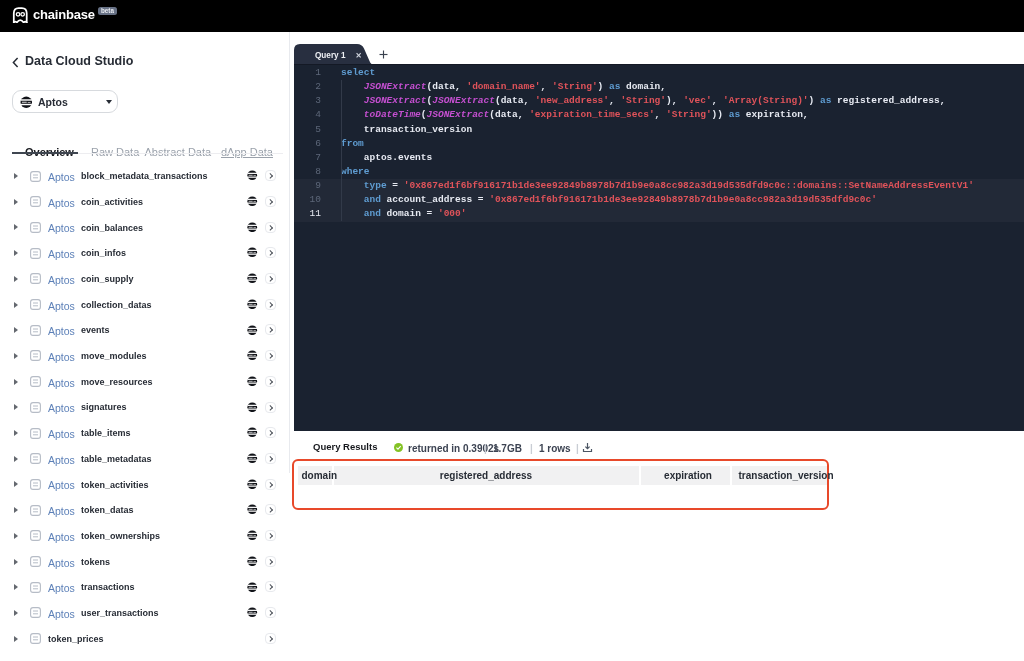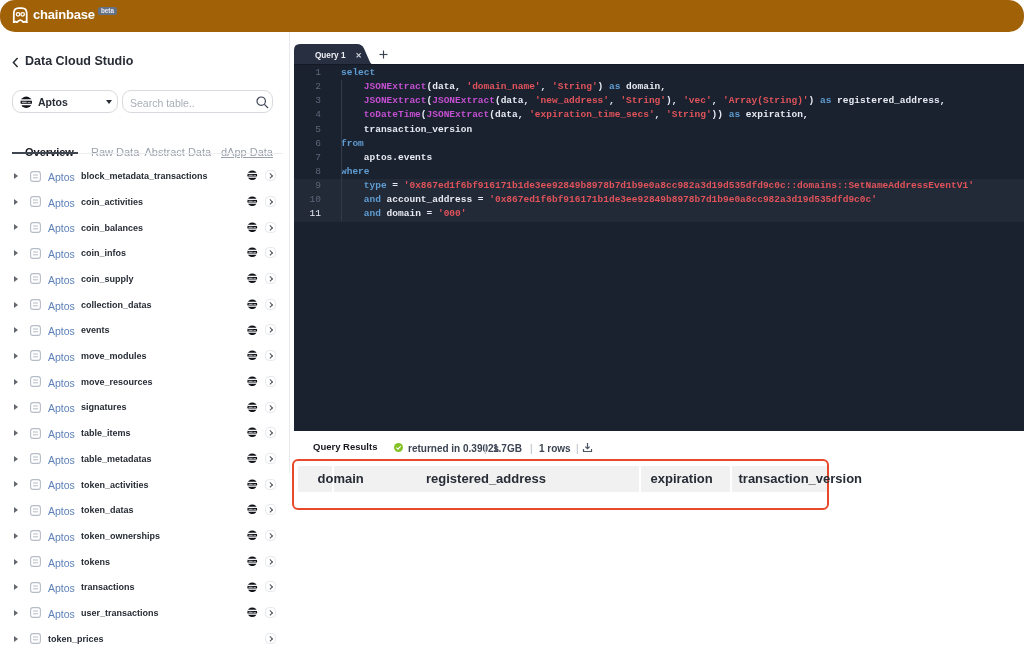--- a/index.html
+++ b/index.html
@@ -1,19 +1,19 @@
 <!DOCTYPE html>
 <html><head>
 <meta charset="utf-8">
 <style>
 * { margin:0; padding:0; box-sizing:border-box; }
 html,body { width:1024px; height:661px; background:#fff; font-family:"Liberation Sans", sans-serif; overflow:hidden; }
 
 
-#topbar { position:absolute; left:0; top:0; width:1024px; height:32px; background:#a16207;border-radius:15px; }
+#topbar { position:absolute; left:0; top:0; width:1024px; height:32px; background:#000000; }
 #logoname { position:absolute; left:33px; top:7px; color:#fff; font-weight:bold; font-size:13px; letter-spacing:-0.2px; }
 #beta { position:absolute; left:98px; top:6.5px; background:#67718516; background:#677185; color:#e8ebf1; font-size:6.3px; line-height:6.5px; font-weight:bold; padding:1px 3px; border-radius:2.5px; }
 
 
 #sidebar { position:absolute; left:0; top:32px; width:290px; height:441px; background:#fff; border-right:1px solid #e8eaee; }
 #sb-head { position:absolute; left:25px; top:22px; font-size:12.5px; font-weight:bold; color:#272c35; }
 .pill { position:absolute; border:1px solid #d7dade; border-radius:9px; background:#fff; }
 #dd { left:12px; top:58px; width:106px; height:23px; }
 #dd-label { position:absolute; left:25px; top:5px; font-size:10.5px; font-weight:bold; color:#272c35; }
 #dd-caret { position:absolute; left:92.5px; top:9px; width:0; height:0; border-left:3.5px solid transparent; border-right:3.5px solid transparent; border-top:4.5px solid #272c35; }
@@ -40,31 +40,31 @@
 
 #tabrow { position:absolute; left:291px; top:32px; width:733px; height:32px; background:#fff; }
 #qtab { position:absolute; left:294px; top:43.5px; }
 #editor { position:absolute; left:294px; top:63.5px; width:730px; height:367.5px; background:#1a2230; border-top:1.5px solid #141925; }
 #code { position:absolute; left:0; top:0; width:730px; font-family:"Liberation Mono", monospace; font-size:9.5px; line-height:14.15px; padding-top:1.5px; white-space:pre; }
 .cl { position:relative; height:14.15px; }
 .ln { display:inline-block; width:27px; text-align:right; color:#5d6779; }
 .gap { display:inline-block; width:20px; }
 .hl { background:rgba(255,255,255,0.035); }
 .k { color:#5f9cd1; font-weight:bold; }
-.f { color:#c44fd0; font-weight:bold; }
+.f { color:#c44fd0; font-weight:bold;font-style:italic; }
 .s { color:#e0535a; font-weight:bold; }
 .w { color:#e7eaf2; font-weight:bold; }
 #iguide { position:absolute; left:46.5px; top:15.5px; width:1px; height:141px; background:#323a49; }
 
 
 #res-title { position:absolute; left:313px; top:441px; font-size:9.5px; font-weight:bold; color:#16181d; }
 #res-meta { position:absolute; left:394px; top:442.5px; font-size:10px; font-weight:bold; color:#3c4352; }
 #resbox { position:absolute; left:291.5px; top:458.5px; width:537px; height:51px; border:2px solid #e8492a; border-radius:6px; background:#fff; padding:5px 2px 0 2px; }
 table { border-collapse:separate; border-spacing:2px 0; width:100%; table-layout:fixed; }
-th { background:#f1f1f2; font-size:13px; font-weight:bold; color:#272c35; height:26px; padding:0 20px; }
+th { background:#f1f1f2; font-size:10px; font-weight:bold; color:#272c35; height:19px; padding:0 4px; }
 td { font-size:8.6px; color:#272c35; padding:7px 4px 0 4px; white-space:nowrap; text-align:left; }
 .c-l { text-align:left; }
 </style>
 </head>
 <body>
 <div id="topbar">
   <svg width="16.5" height="17.5" viewBox="0 0 15 16" style="position:absolute;left:12.2px;top:5.5px;">
     <path d="M1.6 15.1 V6.6 Q1.6 1.9 6 1.9 H9 Q13.4 1.9 13.4 6.6 V15.1" fill="none" stroke="#fff" stroke-width="1.6" stroke-linecap="round"></path>
     <path d="M1.6 15.1 Q2.9 13.4 4.4 15.1 M10.6 15.1 Q12.1 13.4 13.4 15.1 M4.4 15.1 Q7.5 10.7 10.6 15.1" fill="none" stroke="#fff" stroke-width="1.6" stroke-linecap="round"></path>
     <circle cx="5.5" cy="7.6" r="1.6" fill="none" stroke="#fff" stroke-width="1.2"></circle>
@@ -82,27 +82,20 @@
   <div class="pill" id="dd">
     <svg width="12.5" height="12.5" viewBox="0 0 13 13" style="position:absolute;left:6.5px;top:5px;">
       <circle cx="6.5" cy="6.5" r="6" fill="#111318"></circle>
       <rect x="0.6" y="3.4" width="11.8" height="1.5" fill="#fff"></rect>
       <rect x="0.6" y="8.1" width="11.8" height="1.5" fill="#fff"></rect>
       <rect x="2" y="6" width="5" height="0.9" fill="#fff"></rect>
       <rect x="8" y="6.2" width="3" height="0.7" fill="#fff"></rect>
     </svg>
     <div id="dd-label">Aptos</div>
     <div id="dd-caret"></div>
-  </div>
-  <div class="pill" id="search">
-    <div id="search-ph">Search table..</div>
-    <svg width="13" height="13" viewBox="0 0 13 13" style="position:absolute;left:133px;top:5px;">
-      <circle cx="5.2" cy="5.2" r="4.2" fill="none" stroke="#3c4352" stroke-width="1.2"></circle>
-      <line x1="8.4" y1="8.4" x2="12" y2="12" stroke="#3c4352" stroke-width="1.2"></line>
-    </svg>
   </div>
   <div id="tabs">
     <div class="tab" id="tab0">Overview</div>
     <div class="tab" style="left:91px;">Raw Data</div>
     <div class="tab" style="left:144.5px;">Abstract Data</div>
     <div class="tab" style="left:221px;text-decoration:underline;">dApp Data</div>
   </div>
   <div id="tabline-light"></div>
   <div id="tabline-dark"></div>
   <div id="rows">

